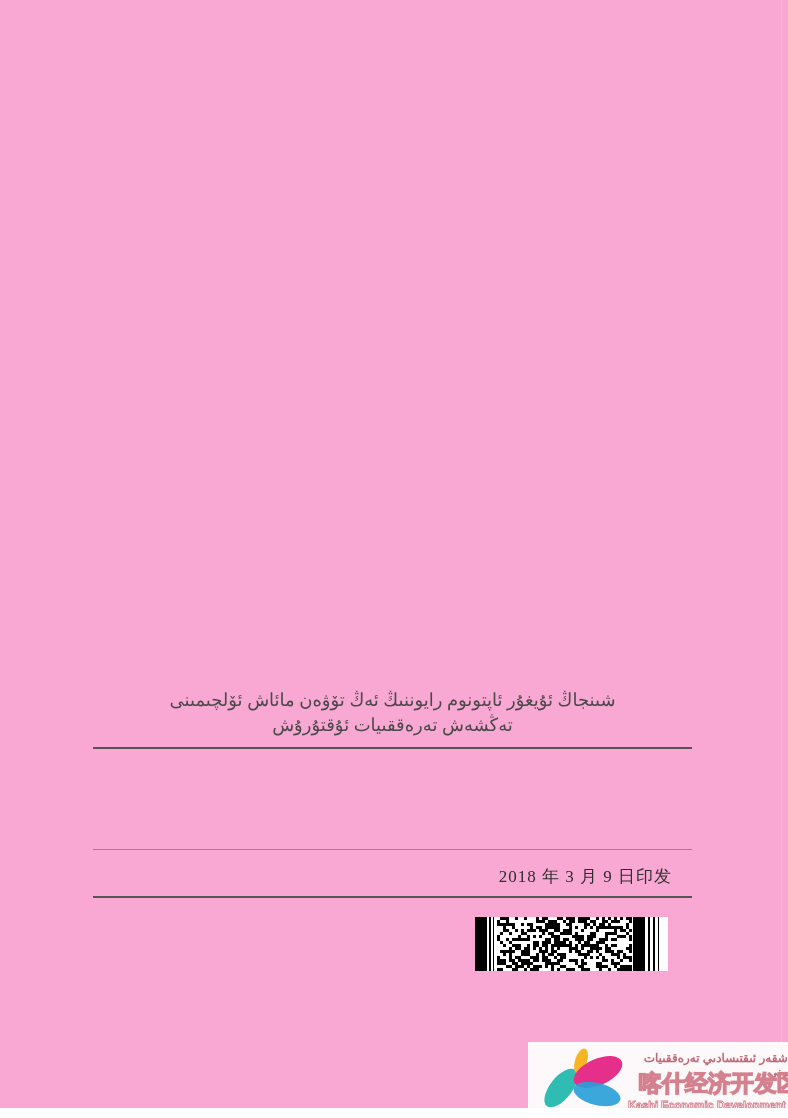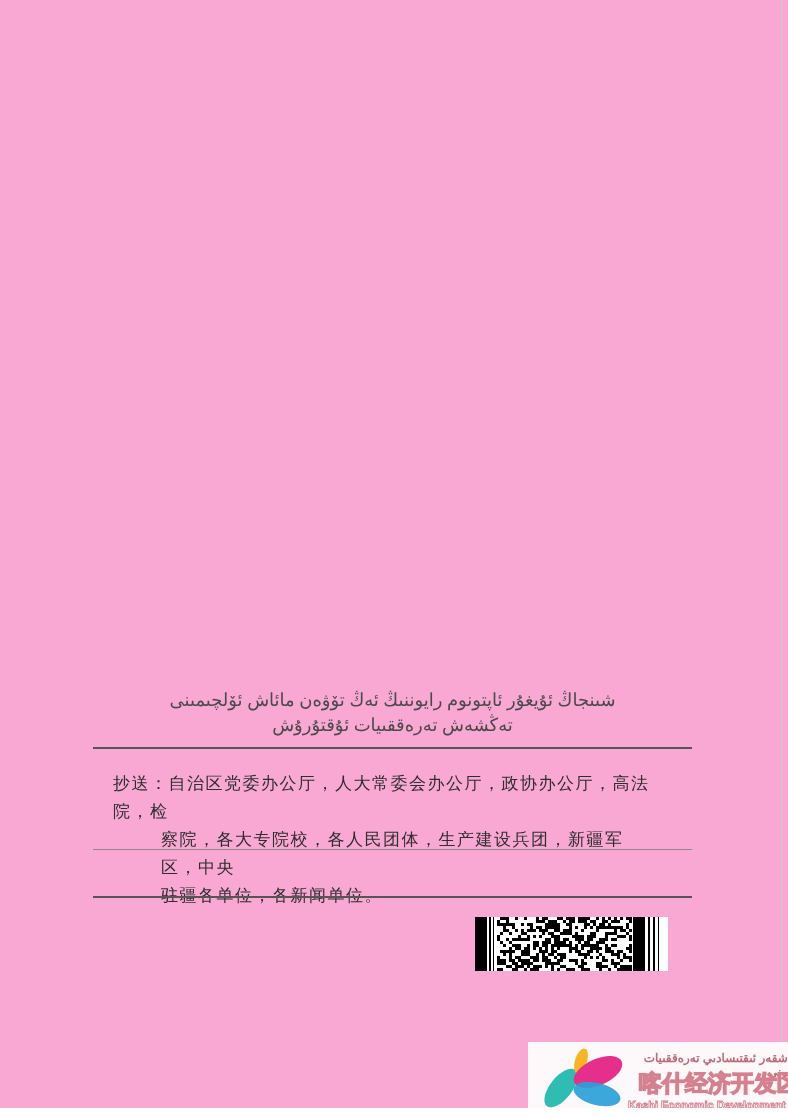--- a/index.html
+++ b/index.html
@@ -78,28 +78,24 @@
 
   <div class="page-edge-right"></div>
 
   <div class="uy-title">
     <div>شىنجاڭ ئۇيغۇر ئاپتونوم رايوننىڭ ئەڭ تۆۋەن مائاش ئۆلچىمىنى</div>
     <div>تەڭشەش تەرەققىيات ئۇقتۇرۇش</div>
   </div>
 
   <div class="rule rule-1"></div>
 
-  <div class="copyto">
-    <div>抄送：自治区党委办公厅，人大常委会办公厅，政协办公厅，高法院，检</div>
-    <div class="cont">察院，各大专院校，各人民团体，生产建设兵团，新疆军区，中央</div>
-    <div class="cont">驻疆各单位，各新闻单位。</div>
-  </div>
 
   <div class="rule rule-2"></div>
 
+  <div class="colophon-date">2018 年 3 月 9 日印发</div>
 
   <div class="rule rule-3"></div>
 
   <svg class="barcode" viewBox="0 0 193 54" shape-rendering="crispEdges">
     <rect x="0" y="0" width="193" height="54" fill="#ffffff"></rect>
 
     <rect x="0" y="0" width="12" height="54" fill="#000"></rect>
     <rect x="14" y="0" width="2" height="54" fill="#000"></rect>
     <rect x="18" y="0" width="1" height="54" fill="#000"></rect>
 

